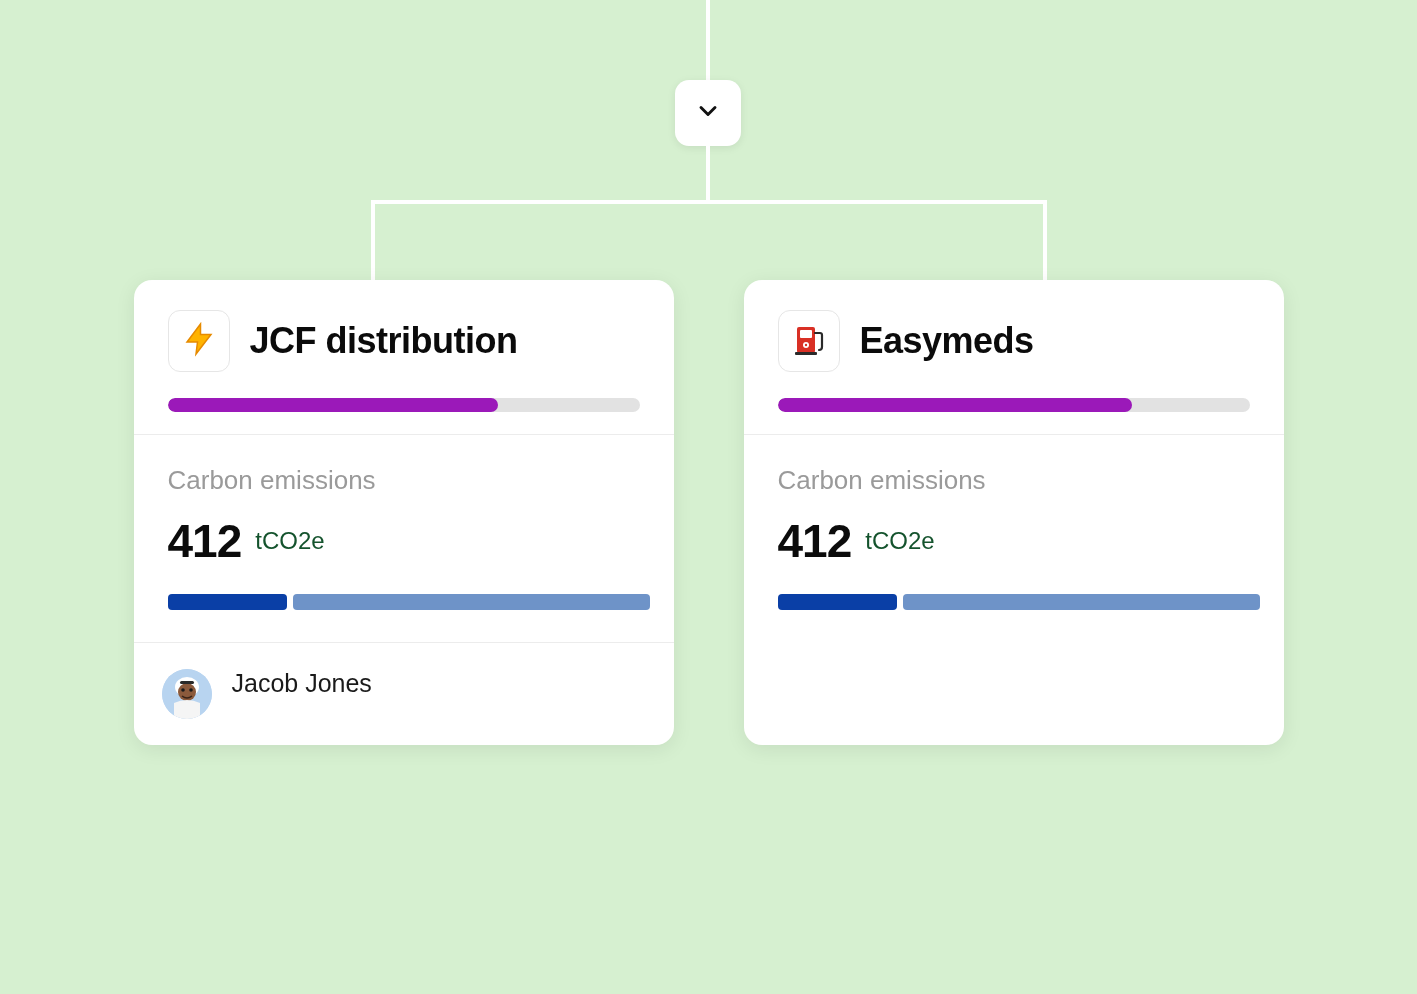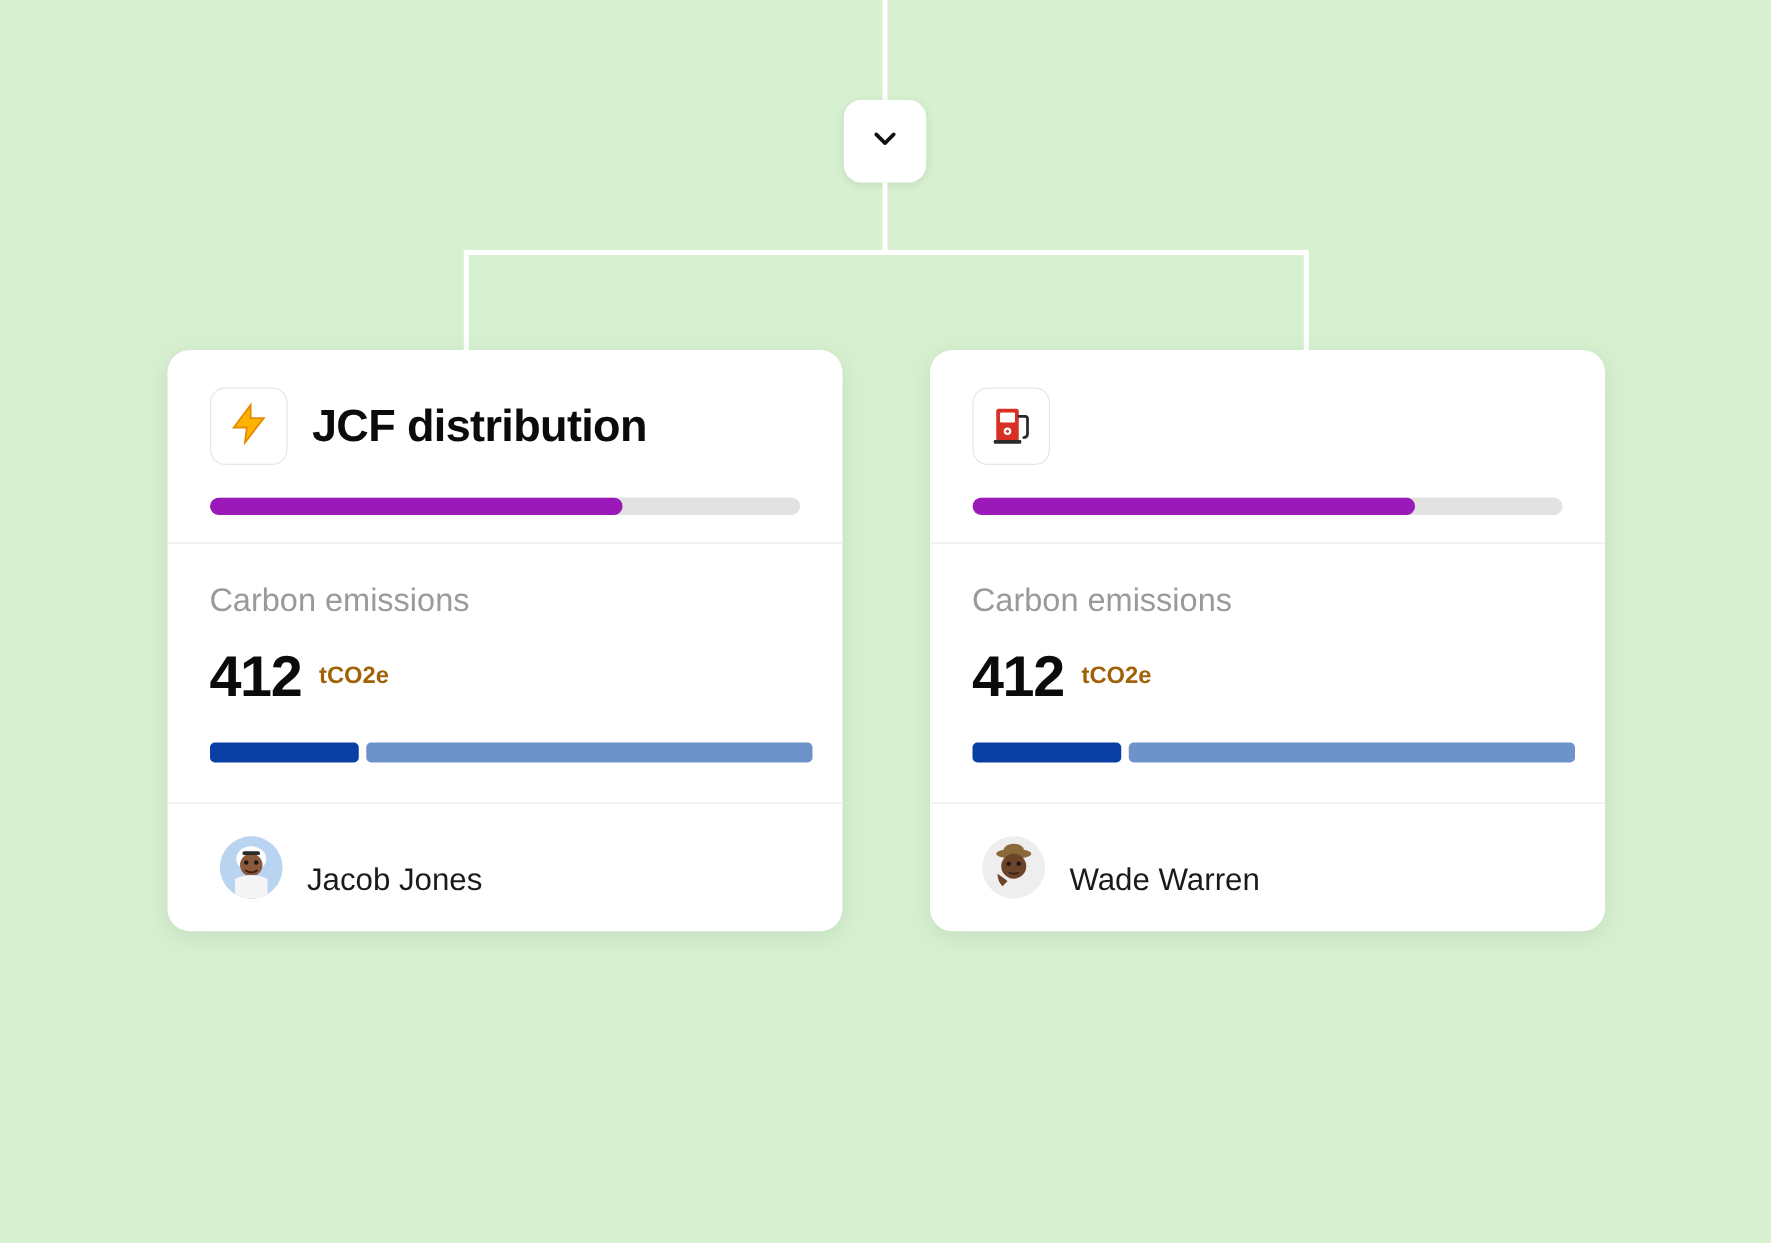--- a/index.html
+++ b/index.html
@@ -142,41 +142,40 @@
       gap: 14px;
       margin-bottom: 26px;
     }
     .metric-value {
       font-size: 46px;
       font-weight: 800;
       color: #0b0b0b;
       letter-spacing: -1px;
     }
     .metric-unit {
-      font-size: 19px;
-      color: #a16207;
-      font-weight: bold;
+      font-size: 24px;
+      color: #14532d;
     }
     .seg-bar {
       width: 100%;
       height: 16px;
       display: flex;
       gap: 6px;
     }
     .seg {
       height: 100%;
       border-radius: 4px;
     }
     .seg.dark { background: #0a3fa6; }
     .seg.light { background: #6e93c8; }
     .card-footer {
       border-top: 1px solid #ececec;
-      padding: 26px 42px;
-      display: flex;
-      align-items: flex-end;
+      padding: 26px 28px;
+      display: flex;
+      align-items: flex-start;
       gap: 20px;
     }
     .avatar {
       width: 50px;
       height: 50px;
       border-radius: 50%;
       display: flex;
       align-items: center;
       justify-content: center;
       flex-shrink: 0;
@@ -259,46 +258,32 @@
             <svg viewBox="0 0 36 36">
               <rect x="6" y="6" width="18" height="26" rx="2" fill="#d93025"></rect>
               <rect x="9" y="9" width="12" height="8" rx="1" fill="#ffffff"></rect>
               <circle cx="15" cy="24" r="3" fill="#ffffff"></circle>
               <circle cx="15" cy="24" r="1.2" fill="#d93025"></circle>
               <path d="M24 12 L29 12 Q31 12 31 14 L31 26 Q31 29 28 29" stroke="#2a2a2a" stroke-width="2.2" fill="none" stroke-linecap="round"></path>
               <rect x="4" y="31" width="22" height="3" rx="1" fill="#2a2a2a"></rect>
             </svg>
           </span>
         </div>
+        <div class="card-title">Easymeds</div>
       </div>
       <div class="pbar-purple">
         <div class="fill" style="width:75%"></div>
       </div>
     </div>
     <div class="card-body">
       <div class="metric-label">Carbon emissions</div>
       <div class="metric-row">
         <div class="metric-value">412</div>
         <div class="metric-unit">tCO2e</div>
       </div>
       <div class="seg-bar">
         <div class="seg dark" style="flex:0 0 25%"></div>
         <div class="seg light" style="flex:0 0 75%"></div>
       </div>
     </div>
-    <div class="card-footer">
-      <div class="avatar" style="background:#eeeeee;">
-        <svg viewBox="0 0 50 50" width="50" height="50">
-          <circle cx="25" cy="25" r="25" fill="#eeeeee"></circle>
-          <ellipse cx="25" cy="14" rx="14" ry="4" fill="#8a6a3a"></ellipse>
-          <ellipse cx="25" cy="11" rx="8" ry="5" fill="#8a6a3a"></ellipse>
-          <circle cx="25" cy="24" r="10" fill="#6b4429"></circle>
-          <circle cx="21" cy="22" r="1.8" fill="#1a1a1a"></circle>
-          <circle cx="29" cy="22" r="1.8" fill="#1a1a1a"></circle>
-          <path d="M21 29 Q25 31 29 29" stroke="#3a2418" stroke-width="1.4" fill="none"></path>
-          <path d="M16 40 Q12 36 12 30 Q18 34 20 36" fill="#6b4429"></path>
-        </svg>
-      </div>
-      <div class="owner-name">Wade Warren</div>
-    </div>
   </div>
 
 </div>
 
 </body></html>

